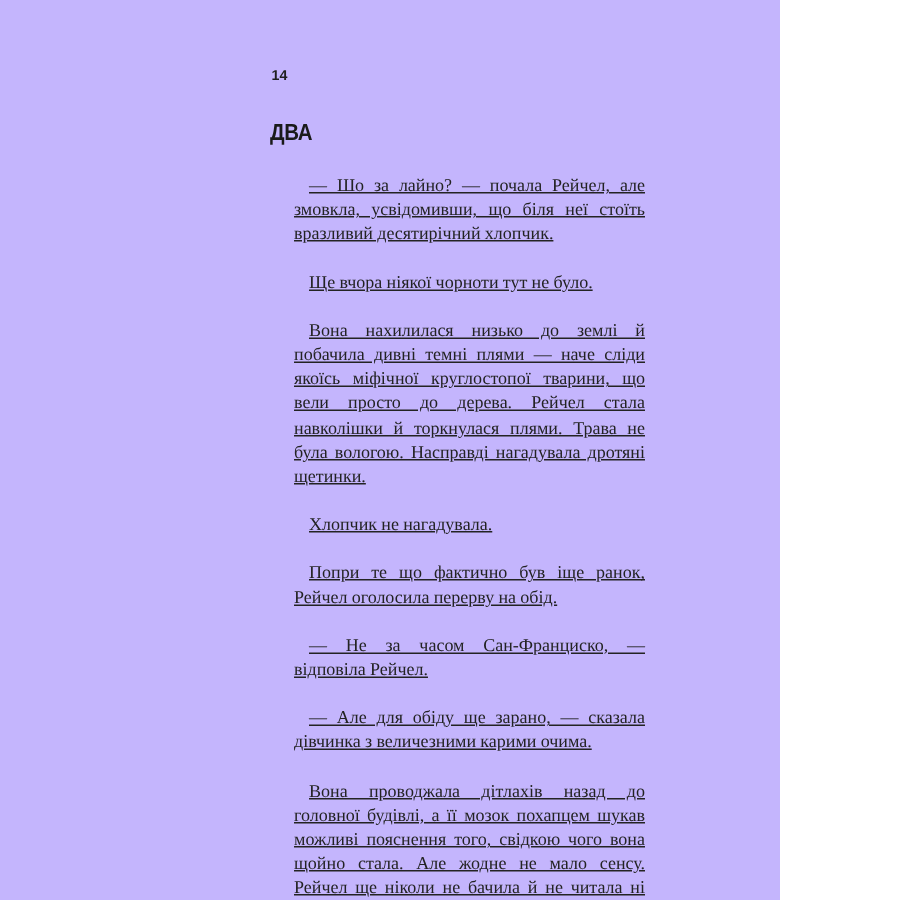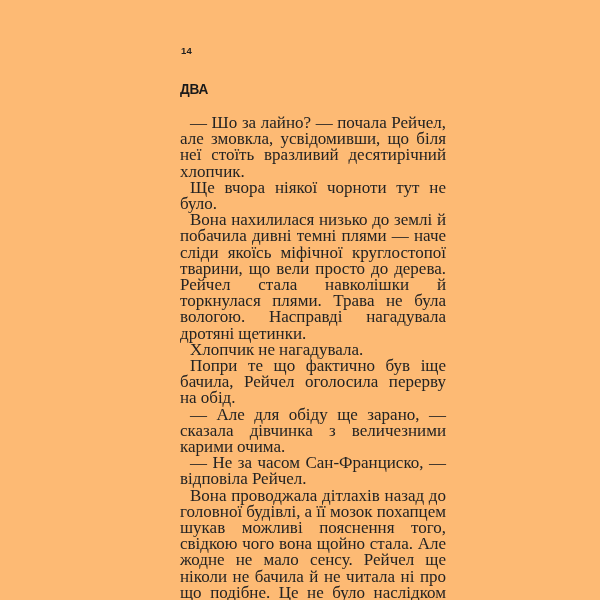--- a/index.html
+++ b/index.html
@@ -10,23 +10,23 @@
   }
   body {
     width: 600px;
     height: 600px;
     overflow: hidden;
     font-family: "Liberation Serif", "DejaVu Serif", serif;
   }
 
   .page {
     position: relative;
-    width: 600px;
+    width: 520px;
     height: 600px;
-    background: #fdba74;
+    background: #c4b5fd;
     box-sizing: border-box;
   }
 
   .text-block {
     position: absolute;
     left: 180px;
     top: 46px;
     width: 266px;
   }
 
@@ -50,46 +50,47 @@
     margin: 25px 0 0 0;
     transform: scaleX(0.88);
     transform-origin: left center;
   }
 
   .body-copy {
     margin-top: 19px;
   }
 
   .body-copy p {
-    margin: 0;
-    font-size: 17px;
+    margin: 16px;
+    font-size: 12px;
     line-height: 16.2px;
     color: #232323;
     text-align: justify;
     text-indent: 10px;
     -webkit-hyphens: none;
     hyphens: none;
     word-spacing: -0.15px;
+    text-decoration: underline;
   }
 </style>
 </head>
 <body>
 
 <div class="page">
   <div class="text-block">
 
     <div class="folio">14</div>
 
     <h1 class="chapter-title">ДВА</h1>
 
     <div class="body-copy">
       <p>— Шо за лайно? — почала Рейчел, але змовкла, усвідомивши, що біля неї стоїть вразливий десятирічний хлопчик.</p>
       <p>Ще вчора ніякої чорноти тут не було.</p>
       <p>Вона нахилилася низько до землі й побачила дивні темні плями — наче сліди якоїсь міфічної круглостопої тварини, що вели просто до дерева. Рейчел стала навколішки й торкнулася плями. Трава не була вологою. Насправді нагадувала дротяні щетинки.</p>
       <p>Хлопчик не нагадувала.</p>
-      <p>Попри те що фактично був іще бачила, Рейчел оголосила перерву на обід.</p>
+      <p>Попри те що фактично був іще ранок, Рейчел оголосила перерву на обід.</p>
+      <p>— Не за часом Сан-Франциско, — відповіла Рейчел.</p>
       <p>— Але для обіду ще зарано, — сказала дівчинка з величезними карими очима.</p>
-      <p>— Не за часом Сан-Франциско, — відповіла Рейчел.</p>
       <p>Вона проводжала дітлахів назад до головної будівлі, а її мозок похапцем шукав можливі пояснення того, свідкою чого вона щойно стала. Але жодне не мало сенсу. Рейчел ще ніколи не бачила й не читала ні про що подібне. Це не було наслідком впливу жуків-вампірів, здатних згризти баньянові дерева, залишені без догляду. Те саме й із раундапом — гербіцидом, котрий садівники</p>
     </div>
 
   </div>
 </div>
 
 </body></html>

